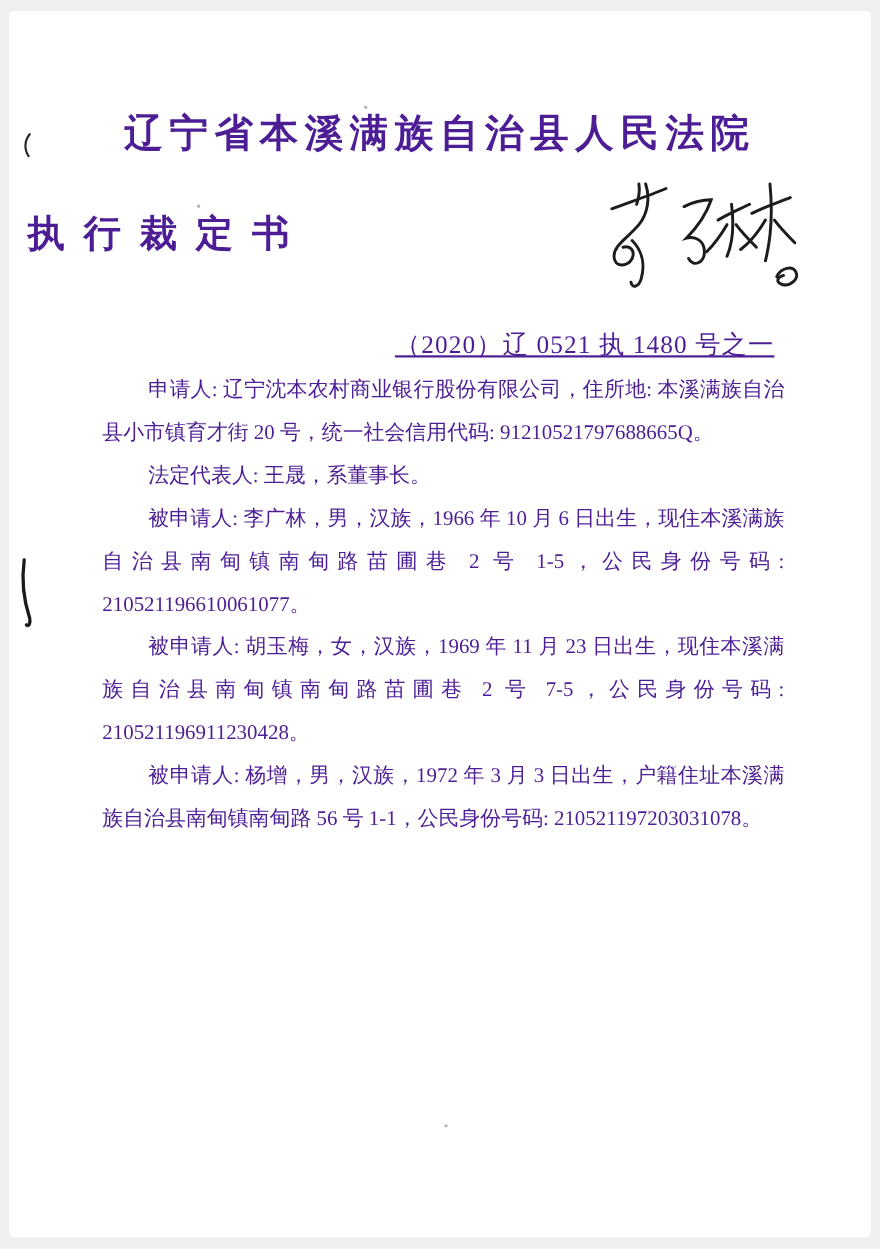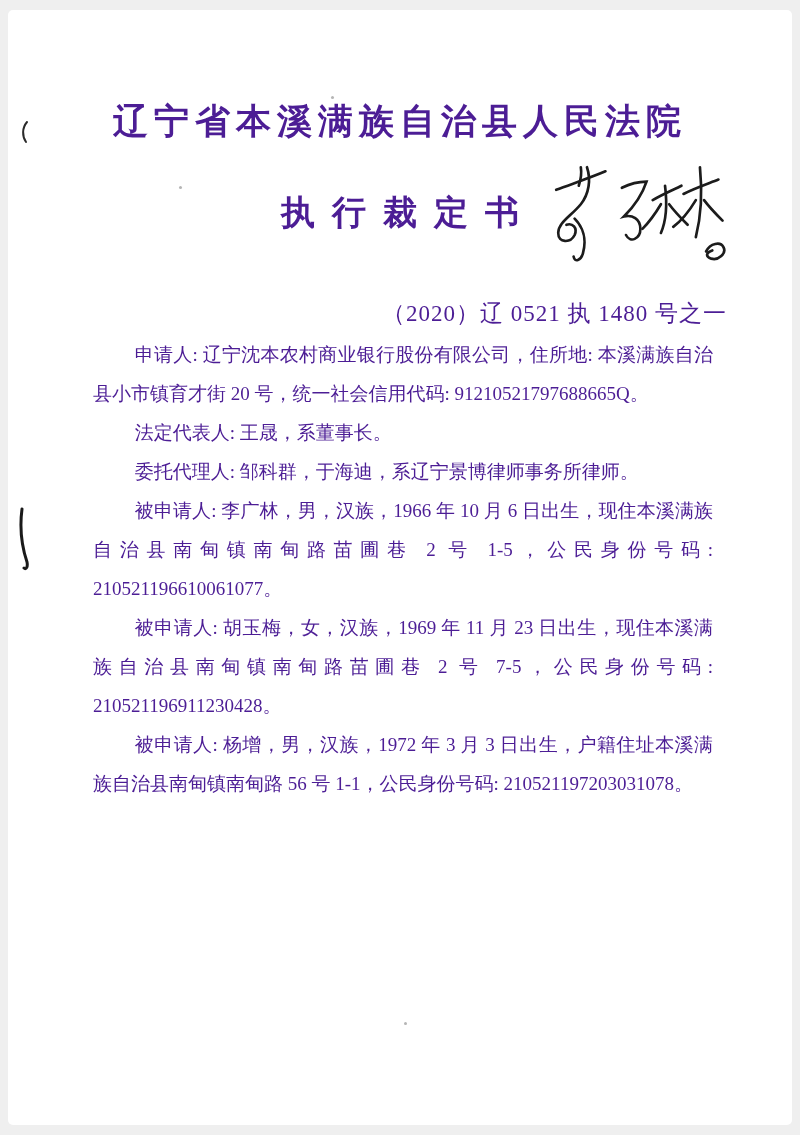--- a/index.html
+++ b/index.html
@@ -30,34 +30,35 @@
     font-size: 35px;
     font-weight: bold;
     letter-spacing: 6px;
     white-space: nowrap;
   }
   .doc-title {
     position: absolute;
     top: 180px;
     left: 0;
     width: 100%;
-    text-align: center;
+    text-align: left;
     font-size: 34px;
     font-weight: bold;
     letter-spacing: 17px;
     text-indent: 17px;
     white-space: nowrap;
   }
   .case-number {
     position: absolute;
     top: 288px;
-    right: 65px;
+    right: 88px;
     font-size: 23px;
     letter-spacing: 1px;
     white-space: nowrap;
+    text-decoration: underline;
   }
   .body-text {
     position: absolute;
     top: 325px;
     left: 85px;
     width: 620px;
     font-size: 19px;
     line-height: 39px;
     text-align: justify;
   }
@@ -124,21 +125,20 @@
       <path d="M150,38 C156,46 162,52 168,58"></path>
       <path d="M152,88 C156,80 166,78 169,84 C172,90 164,97 157,95 C151,93 152,89 158,87"></path>
     </g>
   </svg>
 
   <div class="case-number">（2020）辽 0521 执 1480 号之一</div>
 
   <div class="body-text">
     <p>申请人: 辽宁沈本农村商业银行股份有限公司，住所地: 本溪满族自治县小市镇育才街 20 号，统一社会信用代码: 91210521797688665Q。</p>
     <p>法定代表人: 王晟，系董事长。</p>
-    <p>委托代理人: 邹科群，于海迪，系辽宁景博律师事务所律师。</p>
     <p>被申请人: 李广林，男，汉族，1966 年 10 月 6 日出生，现住本溪满族自治县南甸镇南甸路苗圃巷 2 号 1-5，公民身份号码: 210521196610061077。</p>
     <p>被申请人: 胡玉梅，女，汉族，1969 年 11 月 23 日出生，现住本溪满族自治县南甸镇南甸路苗圃巷 2 号 7-5，公民身份号码: 210521196911230428。</p>
     <p>被申请人: 杨增，男，汉族，1972 年 3 月 3 日出生，户籍住址本溪满族自治县南甸镇南甸路 56 号 1-1，公民身份号码: 210521197203031078。</p>
   </div>
 
   <svg class="stray-paren" viewBox="0 0 16 30">
     <path d="M11,4 C6,10 6,18 10,24" fill="none" stroke="#2a2a2a" stroke-width="2" stroke-linecap="round"></path>
   </svg>
 
   <svg class="pen-stroke" viewBox="0 0 18 72">

